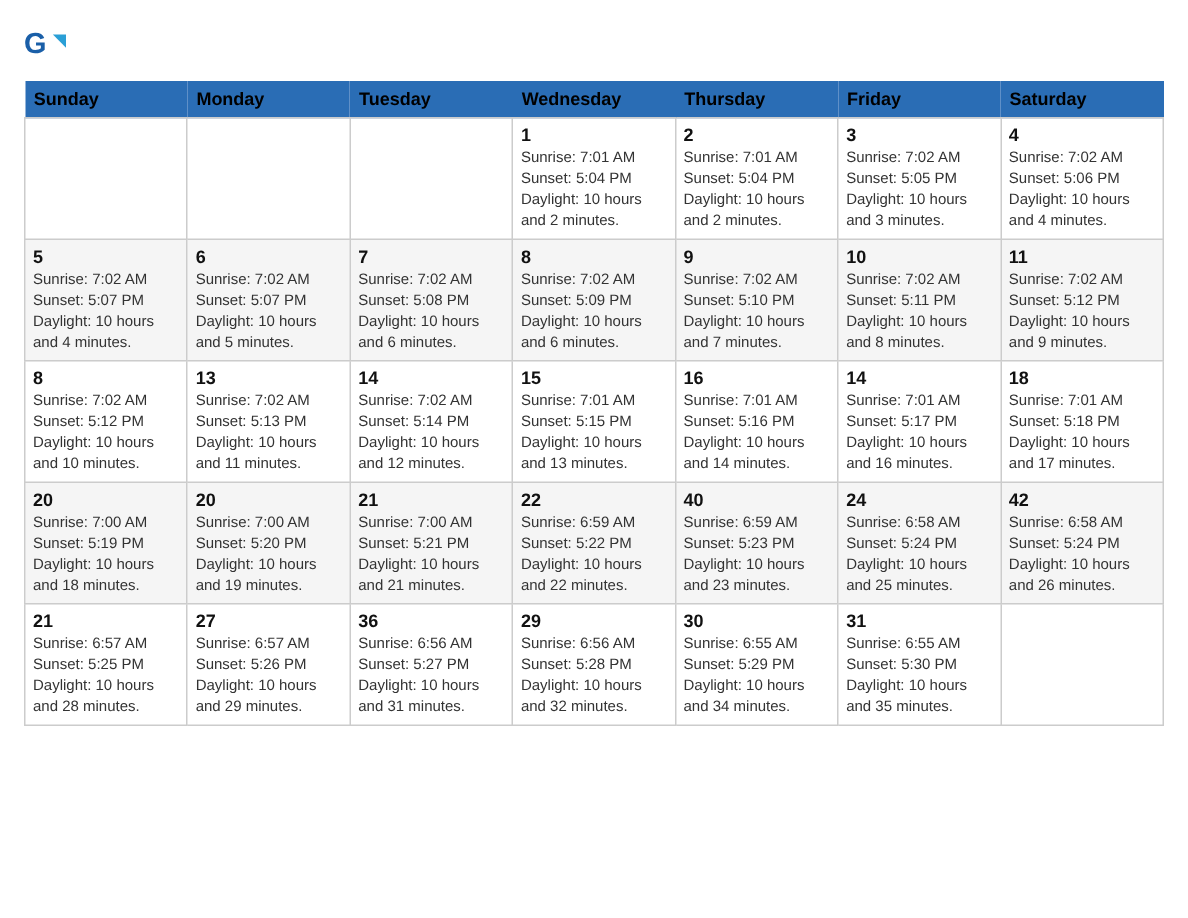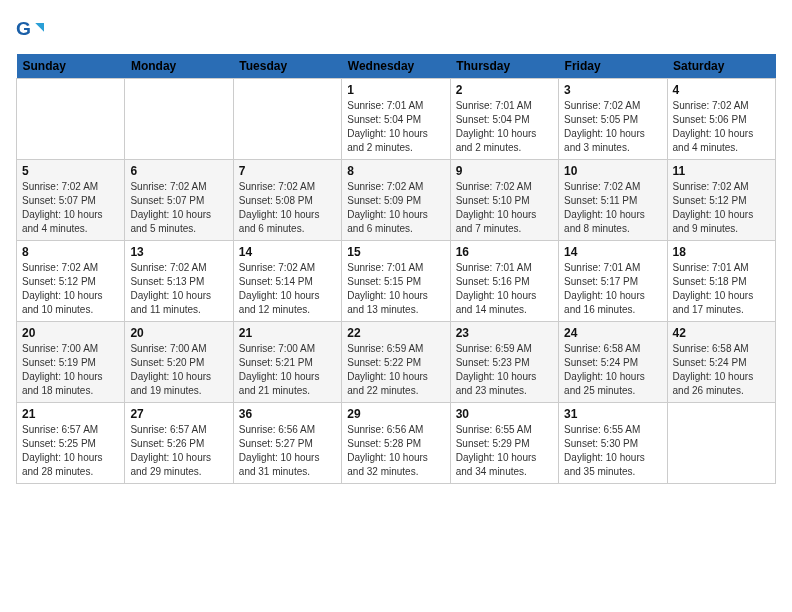--- a/index.html
+++ b/index.html
@@ -272,21 +272,21 @@
 and 21 minutes.</div>
         </td>
         <td>
           <div class="day-num">22</div>
           <div class="day-info" style="white-space: pre-line;">Sunrise: 6:59 AM
 Sunset: 5:22 PM
 Daylight: 10 hours
 and 22 minutes.</div>
         </td>
         <td>
-          <div class="day-num">23</div>
+          <div class="day-num">40</div>
           <div class="day-info" style="white-space: pre-line;">Sunrise: 6:59 AM
 Sunset: 5:23 PM
 Daylight: 10 hours
 and 23 minutes.</div>
         </td>
         <td>
           <div class="day-num">24</div>
           <div class="day-info" style="white-space: pre-line;">Sunrise: 6:58 AM
 Sunset: 5:24 PM
 Daylight: 10 hours

